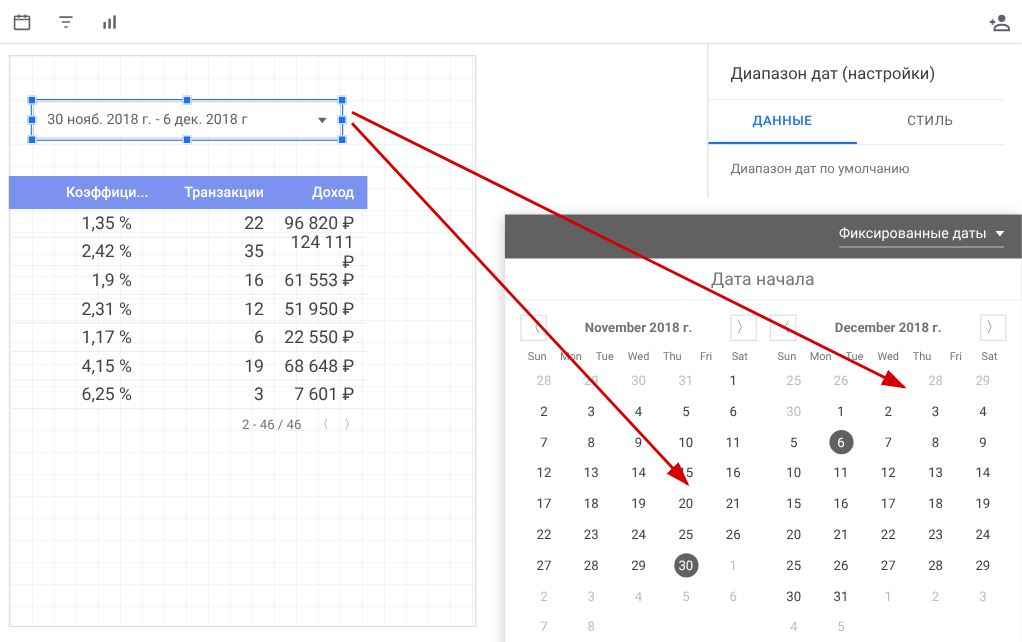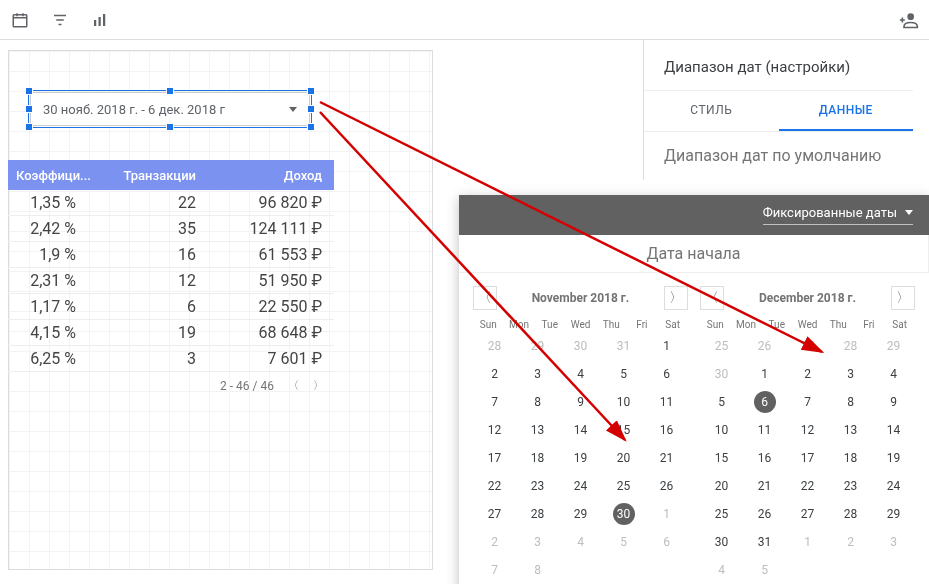--- a/index.html
+++ b/index.html
@@ -6,32 +6,32 @@
 body { width: 929px; height: 584px; background: #fff; position: relative; overflow: hidden; }
 .toolbar { height: 40px; border-bottom: 1px solid #ddd; display: flex; align-items: center; padding: 0 10px; justify-content: space-between; }
 .toolbar-left { display: flex; gap: 20px; }
 .tbicon { width: 20px; height: 20px; color: #5f6368; display: flex; align-items: center; justify-content: center; cursor: pointer; }
 .canvas { position: absolute; left: 8px; top: 50px; width: 425px; height: 520px; border: 1px solid #dadce0; background-image: linear-gradient(#f1f3f4 1px, transparent 1px), linear-gradient(90deg, #f1f3f4 1px, transparent 1px); background-size: 20px 20px; padding: 0px; }
 .sel-widget { position: absolute; left: 30px; top: 92px; width: 280px; height: 34px; background: #fff; border: 1px solid #ccc; display: flex; align-items: center; padding: 0 12px; font-size: 13px; color: #5f6368; justify-content: space-between; }
 .sel-box { position: absolute; border: 1px solid #1a73e8; pointer-events: none; }
 .handle { position: absolute; width: 8px; height: 8px; background: #1a73e8; border: 1px solid #fff; }
 .table { position: absolute; left: 8px; top: 160px; width: 326px; }
 .thead { background: #7b92f0; color: #fff; font-size: 13px; font-weight: 500; display: flex; height: 30px; align-items: center; }
-.th1 { width: 90px; padding-left: 8px; }
+.th1 { width: 90px; padding-left: 8px; margin-left: 44px; }
 .th2 { width: 110px; text-align: right; padding-right: 12px; }
 .th3 { flex: 1; text-align: right; padding-right: 12px; }
 .trow { display: flex; height: 26px; align-items: center; font-size: 16px; color: #444; border-bottom: 1px solid #eee; }
 .pager { display: flex; justify-content: flex-end; align-items: center; font-size: 12px; color: #757575; padding: 6px 10px; gap: 14px; }
 .rpanel { position: absolute; right: 16px; top: 40px; width: 270px; height: 140px; border-left: 1px solid #ddd; background: #fff; }
 .rpanel h3 { font-size: 15px; font-weight: 400; color: #3c4043; padding: 18px 20px 14px; }
 .tabs { display: flex; border-top: 1px solid #eee; border-bottom: 1px solid #eee; }
 .tab { flex: 1; text-align: center; padding: 12px 0; font-size: 12px; letter-spacing: 0.5px; cursor: pointer; }
 .tab.active { color: #1a73e8; border-bottom: 2px solid #1a73e8; font-weight: 500; }
 .tab.inactive { color: #5f6368; }
-.sublabel { padding: 14px 20px 8px; font-size: 16px; color: #757575; }
+.sublabel { padding: 14px 20px 8px; font-size: 12px; color: #757575; }
 .datepicker { position: absolute; right: 0; top: 195px; width: 470px; background: #fff; box-shadow: 0 3px 12px rgba(0,0,0,0.25); }
 .dp-head { background: #616161; height: 40px; display: flex; align-items: center; justify-content: flex-end; padding: 0 16px; }
 .dp-head-sel { color: #fff; font-size: 13px; display: flex; align-items: center; gap: 8px; border-bottom: 1px solid rgba(255,255,255,0.6); padding-bottom: 4px; }
 .dp-tabs { display: flex; height: 38px; }
 .dp-tab { flex: 1; text-align: center; font-size: 16px; color: #757575; display: flex; align-items: center; justify-content: center; border-bottom: 1px solid #eee; }
 .dp-tab:first-child { border-right: 1px solid #eee; }
 .calwrap { display: flex; padding: 10px 14px 0; gap: 12px; }
 .cal { flex: 1; }
 .cal-head { display: flex; align-items: center; justify-content: space-between; height: 30px; }
 .cal-head button { width: 24px; height: 24px; border: 1px solid #ddd; background: #fff; cursor: pointer; color: #5f6368; }
@@ -144,22 +144,22 @@
   <div class="pager">
     <span>2 - 46 / 46</span>
     <span class="chev">〈</span>
     <span class="chev">〉</span>
   </div>
 </div>
 
 <div class="rpanel">
   <h3>Диапазон дат (настройки)</h3>
   <div class="tabs">
+    <div class="tab active">ДАННЫЕ</div>
     <div class="tab inactive">СТИЛЬ</div>
-    <div class="tab active">ДАННЫЕ</div>
   </div>
   <div class="sublabel">Диапазон дат по умолчанию</div>
 </div>
 
 <div class="datepicker">
   <div class="dp-head">
     <div class="dp-head-sel">
       <span>Фиксированные даты</span>
       <span class="caret caret-w"></span>
     </div>

